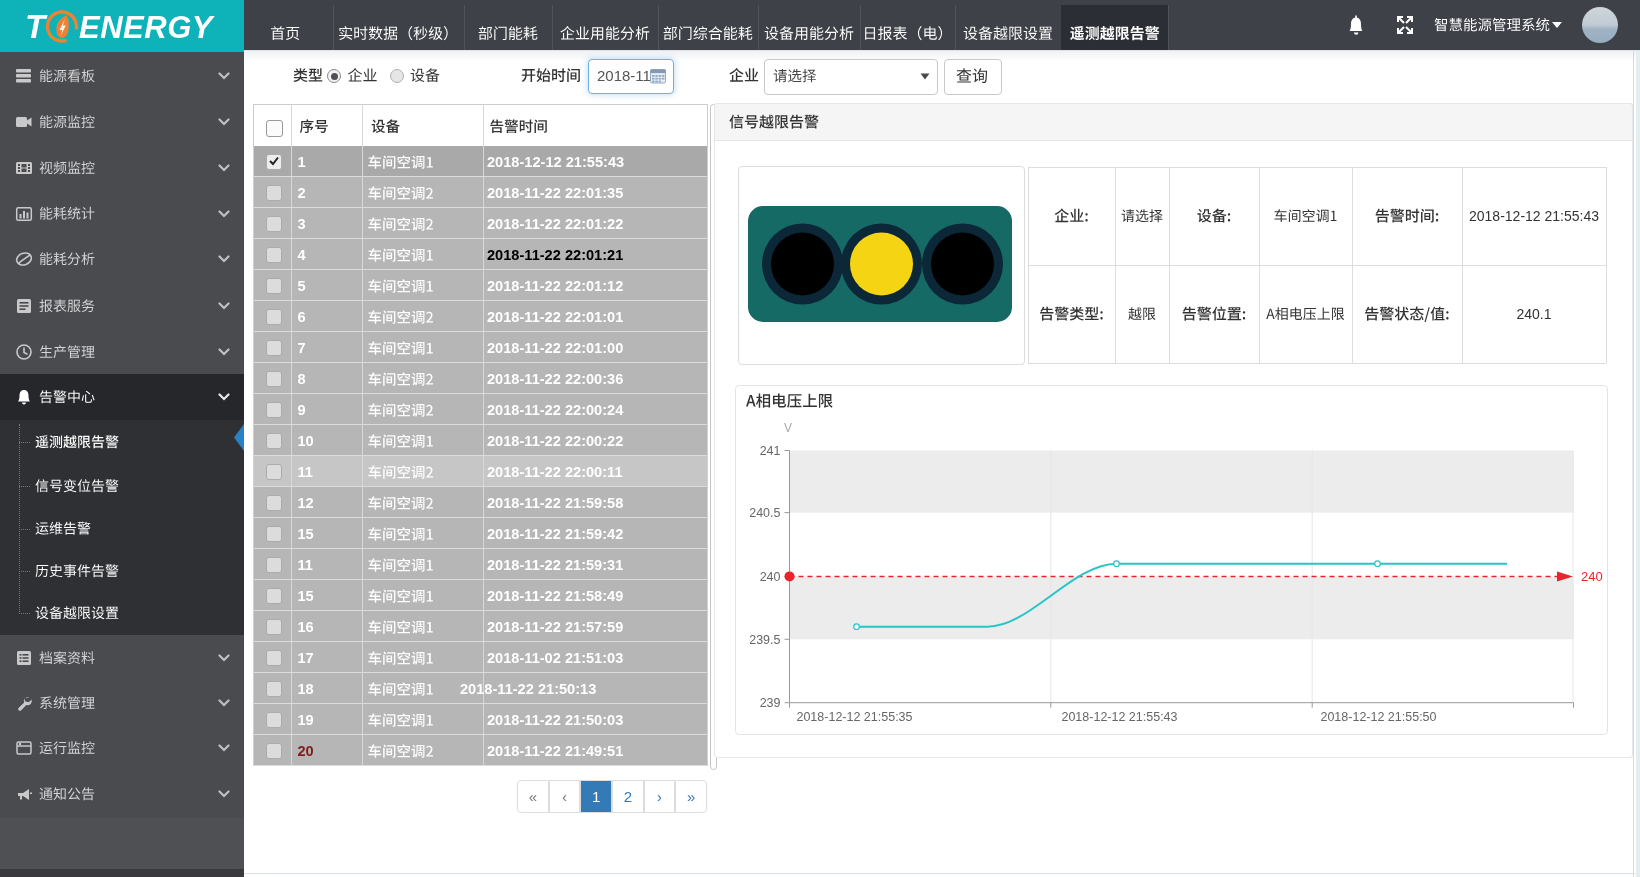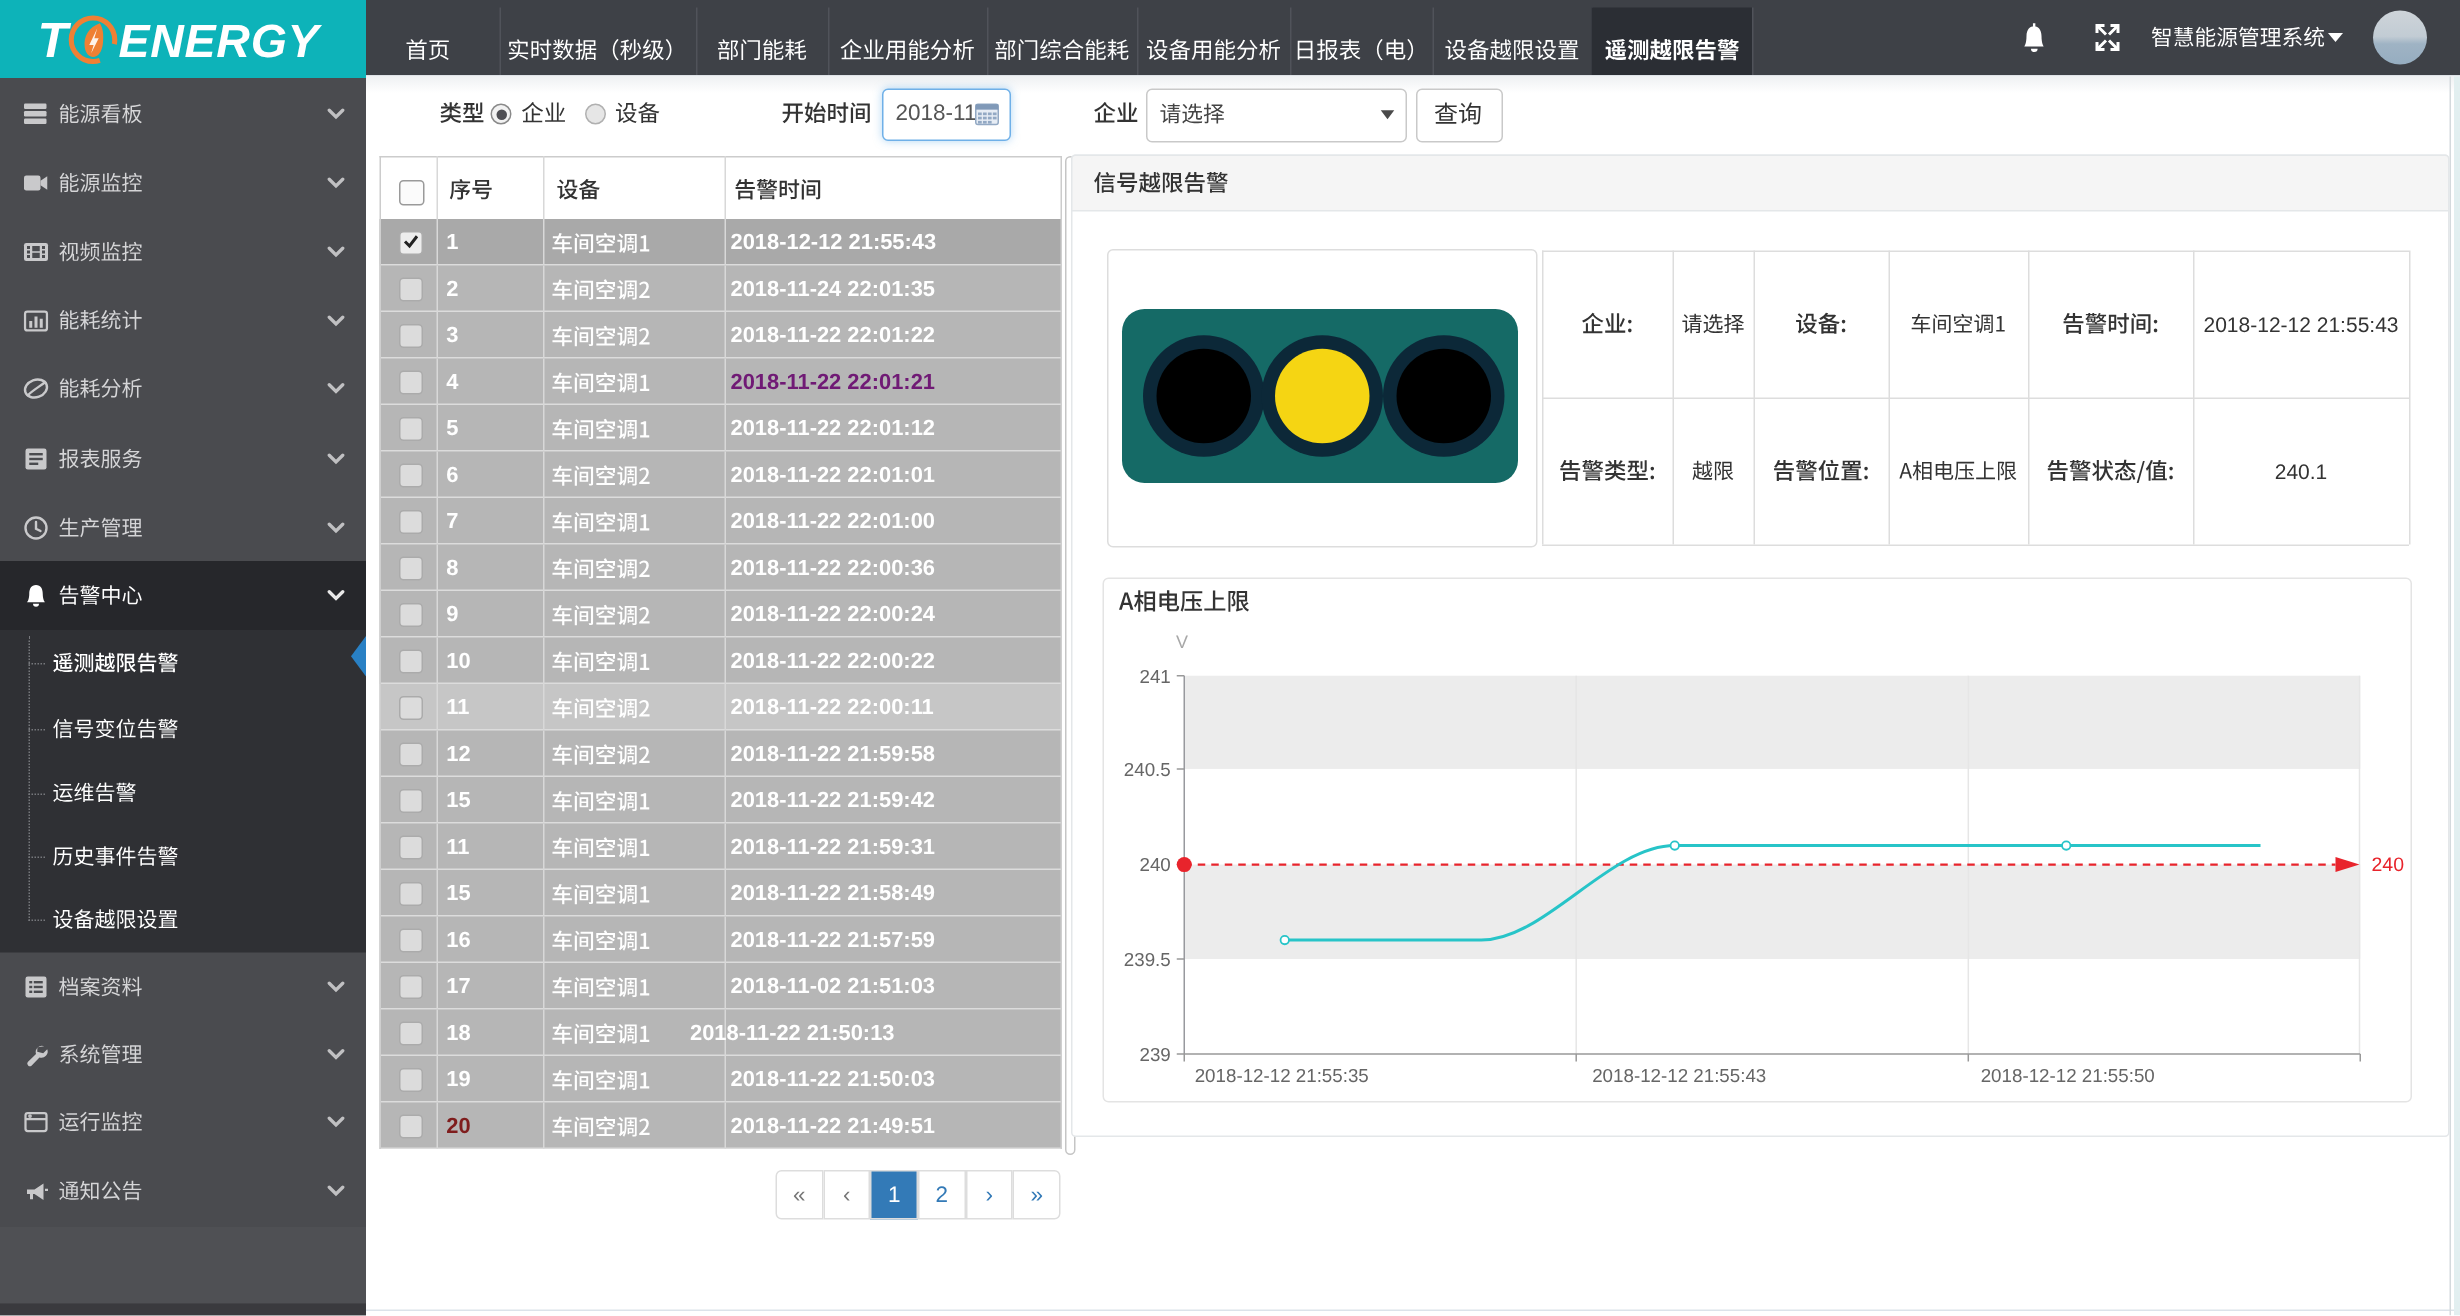--- a/index.html
+++ b/index.html
@@ -227,35 +227,35 @@
     <path d="M3 7 L6 10 L11 3.5" stroke="#222" stroke-width="2" fill="none"></path>
   </svg>
 <div style="position:absolute;left:297.5px;top:153.5px;font:bold 14.6px 'Liberation Sans';color:#fff">1</div>
 <div style="position:absolute;left:487px;top:153.5px;font:bold 14.6px 'Liberation Sans';color:#fff">2018-12-12 21:55:43</div>
 <div style="position:absolute;left:253px;top:177px;width:455px;height:31px;background:#b6b6b6;border-bottom:1px solid #dcdcdc;box-sizing:border-box"></div>
 <div style="position:absolute;left:291.2px;top:177px;width:1px;height:31px;background:#d8d8d8"></div>
 <div style="position:absolute;left:362.0px;top:177px;width:1px;height:31px;background:#d8d8d8"></div>
 <div style="position:absolute;left:483.3px;top:177px;width:1px;height:31px;background:#d8d8d8"></div>
 <div style="position:absolute;left:266px;top:185.0px;width:14px;height:14px;border:1px solid #ababab;border-radius:3px;background:#dcdcdc"></div>
 <div style="position:absolute;left:297.5px;top:184.5px;font:bold 14.6px 'Liberation Sans';color:#fff">2</div>
-<div style="position:absolute;left:487px;top:184.5px;font:bold 14.6px 'Liberation Sans';color:#fff">2018-11-24 22:01:35</div>
+<div style="position:absolute;left:487px;top:184.5px;font:bold 14.6px 'Liberation Sans';color:#fff">2018-11-22 22:01:35</div>
 <div style="position:absolute;left:253px;top:208px;width:455px;height:31px;background:#b6b6b6;border-bottom:1px solid #dcdcdc;box-sizing:border-box"></div>
 <div style="position:absolute;left:291.2px;top:208px;width:1px;height:31px;background:#d8d8d8"></div>
 <div style="position:absolute;left:362.0px;top:208px;width:1px;height:31px;background:#d8d8d8"></div>
 <div style="position:absolute;left:483.3px;top:208px;width:1px;height:31px;background:#d8d8d8"></div>
 <div style="position:absolute;left:266px;top:216.0px;width:14px;height:14px;border:1px solid #ababab;border-radius:3px;background:#dcdcdc"></div>
 <div style="position:absolute;left:297.5px;top:215.5px;font:bold 14.6px 'Liberation Sans';color:#fff">3</div>
 <div style="position:absolute;left:487px;top:215.5px;font:bold 14.6px 'Liberation Sans';color:#fff">2018-11-22 22:01:22</div>
 <div style="position:absolute;left:253px;top:239px;width:455px;height:31px;background:#b6b6b6;border-bottom:1px solid #dcdcdc;box-sizing:border-box"></div>
 <div style="position:absolute;left:291.2px;top:239px;width:1px;height:31px;background:#d8d8d8"></div>
 <div style="position:absolute;left:362.0px;top:239px;width:1px;height:31px;background:#d8d8d8"></div>
 <div style="position:absolute;left:483.3px;top:239px;width:1px;height:31px;background:#d8d8d8"></div>
 <div style="position:absolute;left:266px;top:247.0px;width:14px;height:14px;border:1px solid #ababab;border-radius:3px;background:#dcdcdc"></div>
 <div style="position:absolute;left:297.5px;top:246.5px;font:bold 14.6px 'Liberation Sans';color:#fff">4</div>
-<div style="position:absolute;left:487px;top:246.5px;font:bold 14.6px 'Liberation Sans';color:#701a75">2018-11-22 22:01:21</div>
+<div style="position:absolute;left:487px;top:246.5px;font:bold 14.6px 'Liberation Sans';color:#000000">2018-11-22 22:01:21</div>
 <div style="position:absolute;left:253px;top:270px;width:455px;height:31px;background:#b6b6b6;border-bottom:1px solid #dcdcdc;box-sizing:border-box"></div>
 <div style="position:absolute;left:291.2px;top:270px;width:1px;height:31px;background:#d8d8d8"></div>
 <div style="position:absolute;left:362.0px;top:270px;width:1px;height:31px;background:#d8d8d8"></div>
 <div style="position:absolute;left:483.3px;top:270px;width:1px;height:31px;background:#d8d8d8"></div>
 <div style="position:absolute;left:266px;top:278.0px;width:14px;height:14px;border:1px solid #ababab;border-radius:3px;background:#dcdcdc"></div>
 <div style="position:absolute;left:297.5px;top:277.5px;font:bold 14.6px 'Liberation Sans';color:#fff">5</div>
 <div style="position:absolute;left:487px;top:277.5px;font:bold 14.6px 'Liberation Sans';color:#fff">2018-11-22 22:01:12</div>
 <div style="position:absolute;left:253px;top:301px;width:455px;height:31px;background:#b6b6b6;border-bottom:1px solid #dcdcdc;box-sizing:border-box"></div>
 <div style="position:absolute;left:291.2px;top:301px;width:1px;height:31px;background:#d8d8d8"></div>
 <div style="position:absolute;left:362.0px;top:301px;width:1px;height:31px;background:#d8d8d8"></div>

